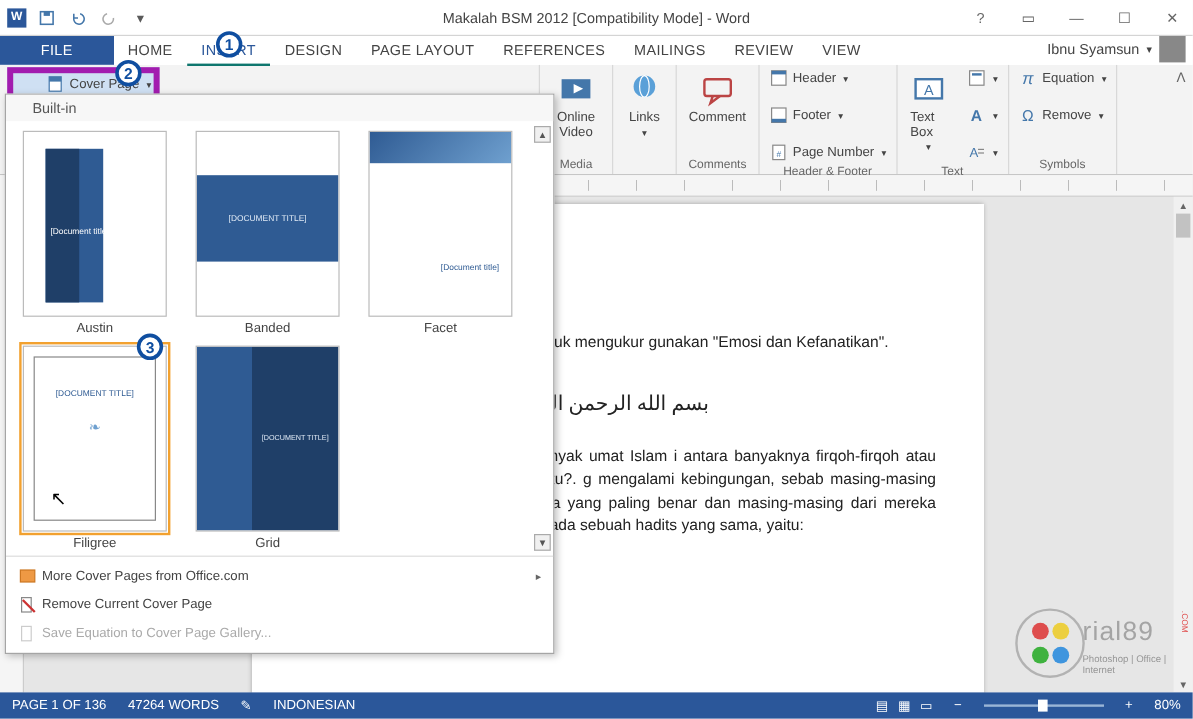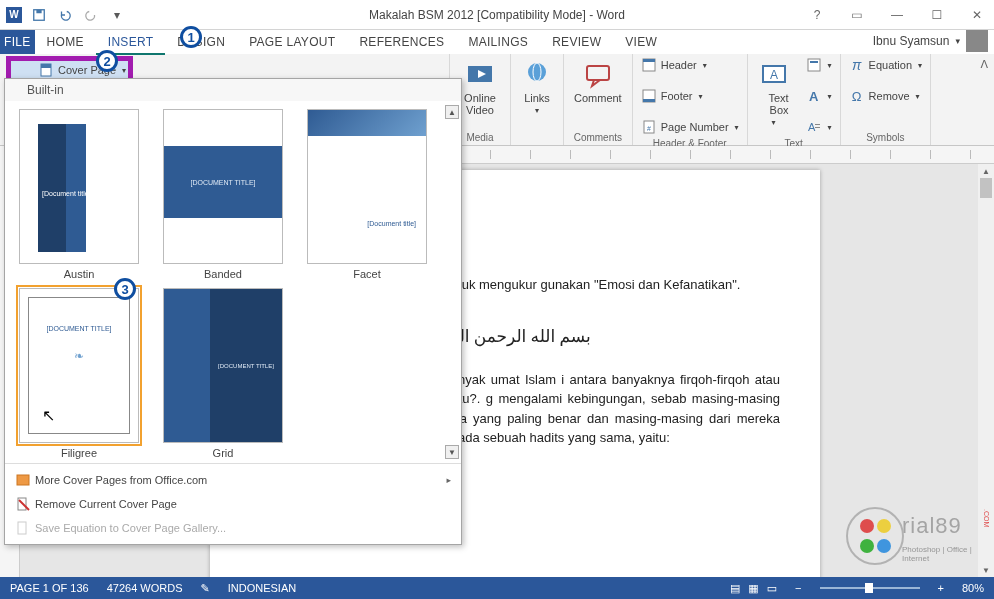--- a/index.html
+++ b/index.html
@@ -11,21 +11,21 @@
 .word-icon { width: 16px; height: 16px; background: #2b579a; color: #fff; font-size: 10px; font-weight: bold; display: flex; align-items: center; justify-content: center; }
 .qat-btn { width: 18px; height: 18px; display: flex; align-items: center; justify-content: center; color: #5a5a5a; }
 .qat-btn svg { width: 14px; height: 14px; }
 .titlebar-center { position: absolute; left: 50%; transform: translateX(-50%); color: #444; font-size: 12px; }
 .titlebar-right { position: absolute; right: 4px; display: flex; align-items: center; gap: 14px; }
 .win-btn { width: 26px; height: 20px; display: flex; align-items: center; justify-content: center; color: #666; }
 
 
 .ribbon-tabs { height: 24px; background: #fff; display: flex; align-items: stretch; position: relative; }
 .ribbon-tab { padding: 0 12px; display: flex; align-items: center; color: #444; font-size: 12px; cursor: pointer; text-transform: uppercase; letter-spacing: 0.3px; }
-.ribbon-tab.file { background: #2b579a; color: #fff; padding: 0 4px; }
+.ribbon-tab.file { background: #2b579a; color: #fff; padding: 0 34px; }
 .ribbon-tab.active { color: #2b579a; border-bottom: 2px solid #0f766e; margin-bottom: -1px; background: #fff; }
 .user-area { position: absolute; right: 6px; display: flex; align-items: center; gap: 6px; color: #444; font-size: 12px; }
 .user-avatar { width: 22px; height: 22px; background: #888; }
 
 
 .ribbon { height: 92px; background: #f3f3f3; border-bottom: 1px solid #c6c6c6; display: flex; }
 .ribbon-group { border-right: 1px solid #d8d8d8; padding: 2px 6px 0; display: flex; flex-direction: column; align-items: center; }
 .group-items { flex: 1; display: flex; align-items: flex-start; gap: 6px; }
 .group-label { font-size: 10px; color: #666; padding: 2px 0; }
 .rb { display: flex; flex-direction: column; align-items: center; gap: 2px; color: #444; font-size: 11px; padding: 2px 4px; cursor: pointer; }
@@ -258,21 +258,21 @@
   </div>
   <div class="ribbon-group">
     <div class="group-items">
       <div class="rb">
           <span class="ic">
             <svg viewBox="0 0 32 32">
               <rect x="5" y="8" width="22" height="16" fill="#fff" stroke="#47a" stroke-width="2"></rect>
               <text x="16" y="21" font-size="12" text-anchor="middle" fill="#47a">A</text>
             </svg>
           </span>
-          <span style="width:30px; text-align:right; line-height:1.1">Text Box</span>
+          <span style="width:30px; text-align:left; line-height:1.1">Text Box</span>
           <span style="font-size:8px">▾</span>
         </div>
       <div class="vstack" style="margin-left:4px">
         <div class="rb-sm">
             <span class="ic">
               <svg viewBox="0 0 16 16">
                 <rect x="2" y="2" width="12" height="12" fill="#fff" stroke="#888"></rect>
                 <rect x="4" y="4" width="8" height="2" fill="#47a"></rect>
               </svg>
             </span>

